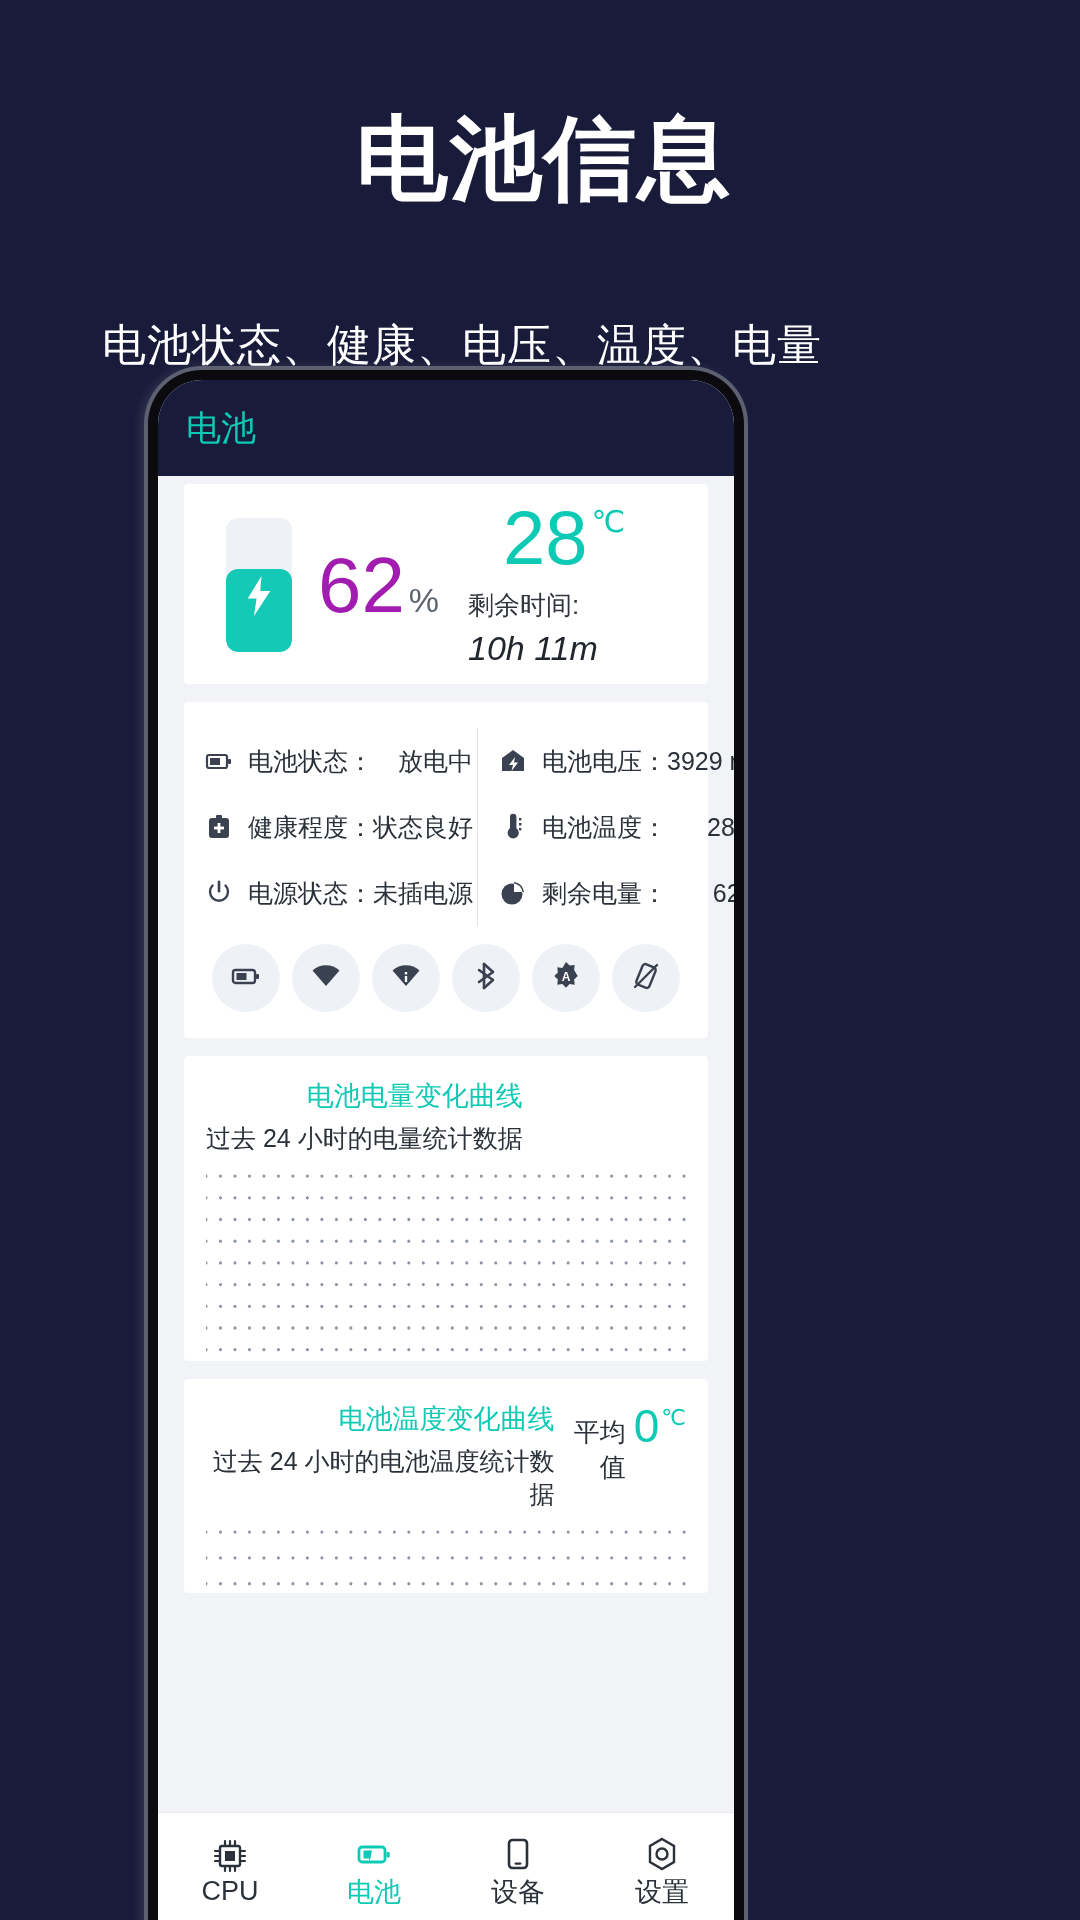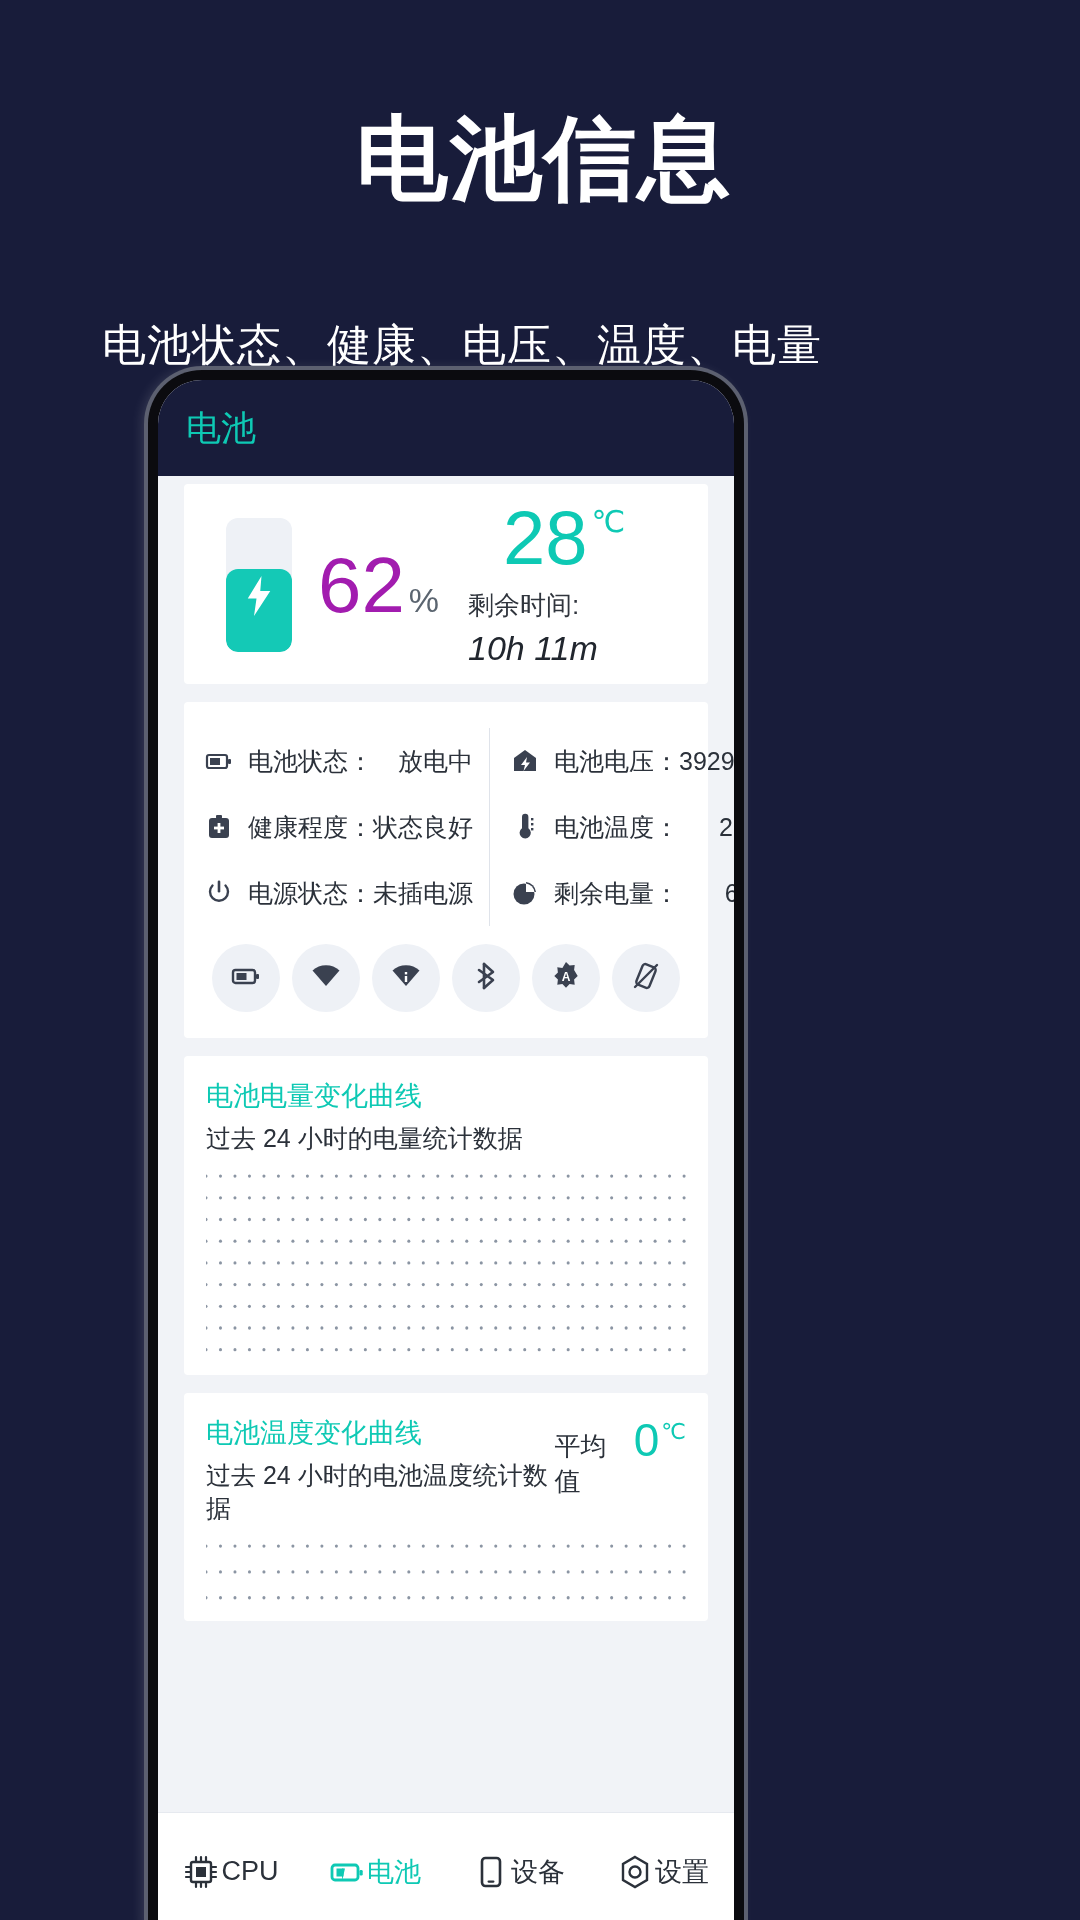--- a/index.html
+++ b/index.html
@@ -116,21 +116,21 @@
   .rem-label { font-size: 26px; color: #30353d; margin-top: 14px; }
   .rem-value { font-size: 34px; color: #21262e; margin-top: 6px; font-style: italic; }
 
   
   .info-card { padding: 26px 20px 0 20px; }
   .info-grid {
     display: flex;
     border-bottom: 0;
   }
   .info-col { flex: 1 1 50%; }
-  .info-col.left { padding-right: 16px; border-right: 1px solid #dfe3ea; }
+  .info-col.left { padding-right: 4px; border-right: 1px solid #dfe3ea; }
   .info-col.right { padding-left: 20px; }
   .info-row {
     display: flex; align-items: center;
     height: 66px;
   }
   .info-icon {
     width: 30px; height: 30px; flex: 0 0 30px;
     color: #3a4150;
     display: flex; align-items: center; justify-content: center;
   }
@@ -143,21 +143,21 @@
     padding: 18px 8px 26px 8px;
   }
   .toggle {
     width: 68px; height: 68px; border-radius: 50%;
     background: #eef1f6;
     display: flex; align-items: center; justify-content: center;
     color: #3a4150;
   }
 
   
-  .chart-card { padding: 22px 22px 16px 22px; }
+  .chart-card { padding: 22px 22px 2px 22px; text-align: right; }
   .chart-head { display: flex; align-items: flex-start; }
   .chart-title { font-size: 27px; color: #0ec9b4; }
   .chart-sub { font-size: 25px; color: #2b313a; margin-top: 8px; }
   .chart-avg {
     margin-left: auto; display: flex; align-items: flex-start;
     padding-top: 2px;
   }
   .avg-label { font-size: 26px; color: #2b313a; margin-right: 8px; margin-top: 12px; }
   .avg-num { font-size: 46px; color: #0ec9b4; line-height: 1; }
   .avg-unit { font-size: 22px; color: #0ec9b4; margin-left: 2px; margin-top: 2px; }
@@ -170,21 +170,21 @@
   
   .bottomnav {
     flex: 0 0 118px;
     background: #ffffff;
     display: flex;
     border-top: 1px solid #e6e9ef;
     align-items: center;
   }
   .navitem {
     flex: 1 1 25%;
-    display: flex; flex-direction: row;
+    display: flex; flex-direction: column;
     align-items: center; justify-content: center;
     gap: 0;
   }
   .navicon { width: 40px; height: 40px; display: flex; align-items: center; justify-content: center; color: #2b313a; }
   .navlabel { font-size: 27px; color: #2b313a; }
   .navitem.active .navicon, .navitem.active .navlabel { color: #0ec9b4; }
 </style>
 </head>
 <body>
 

